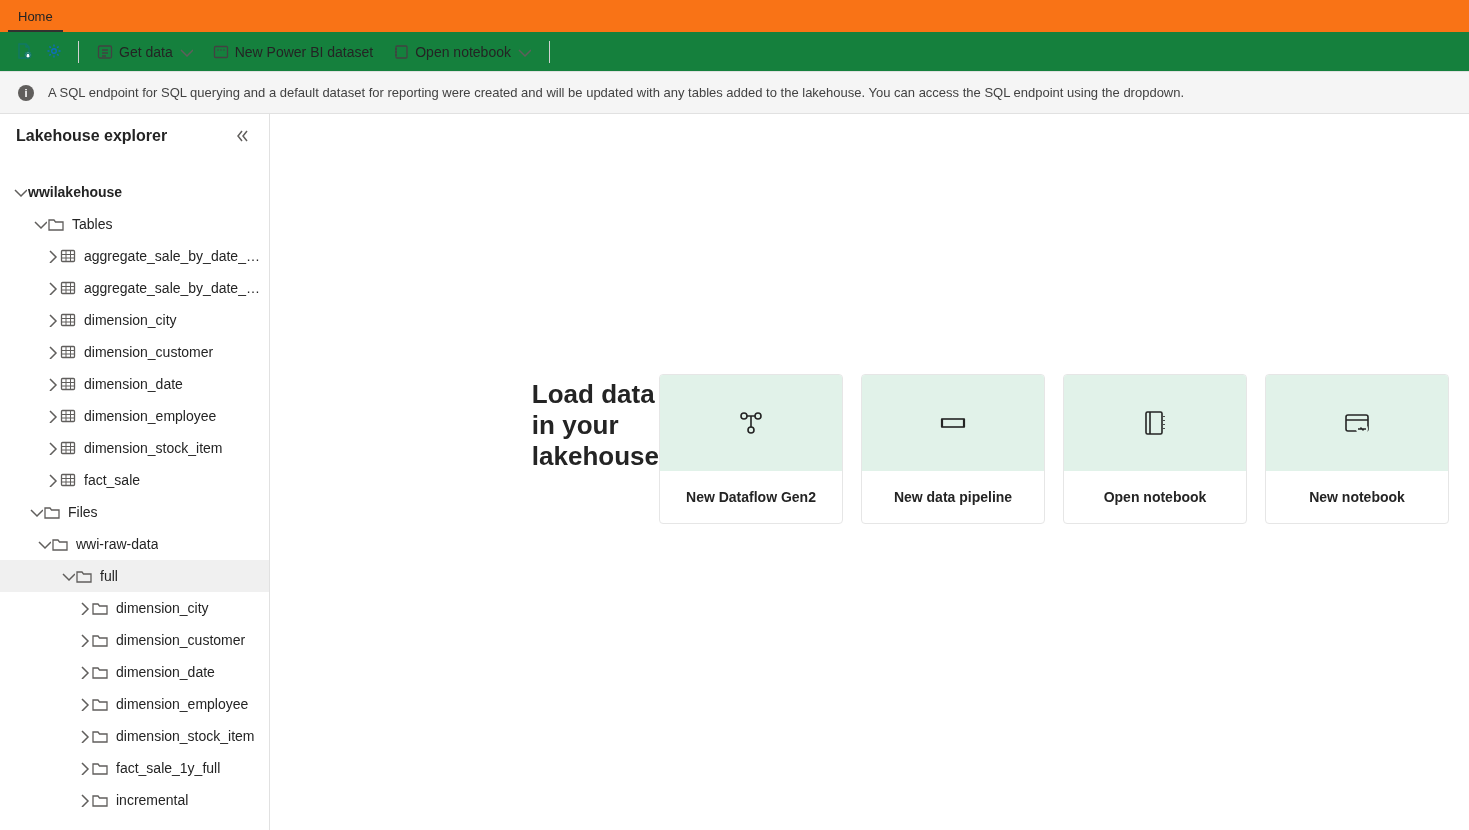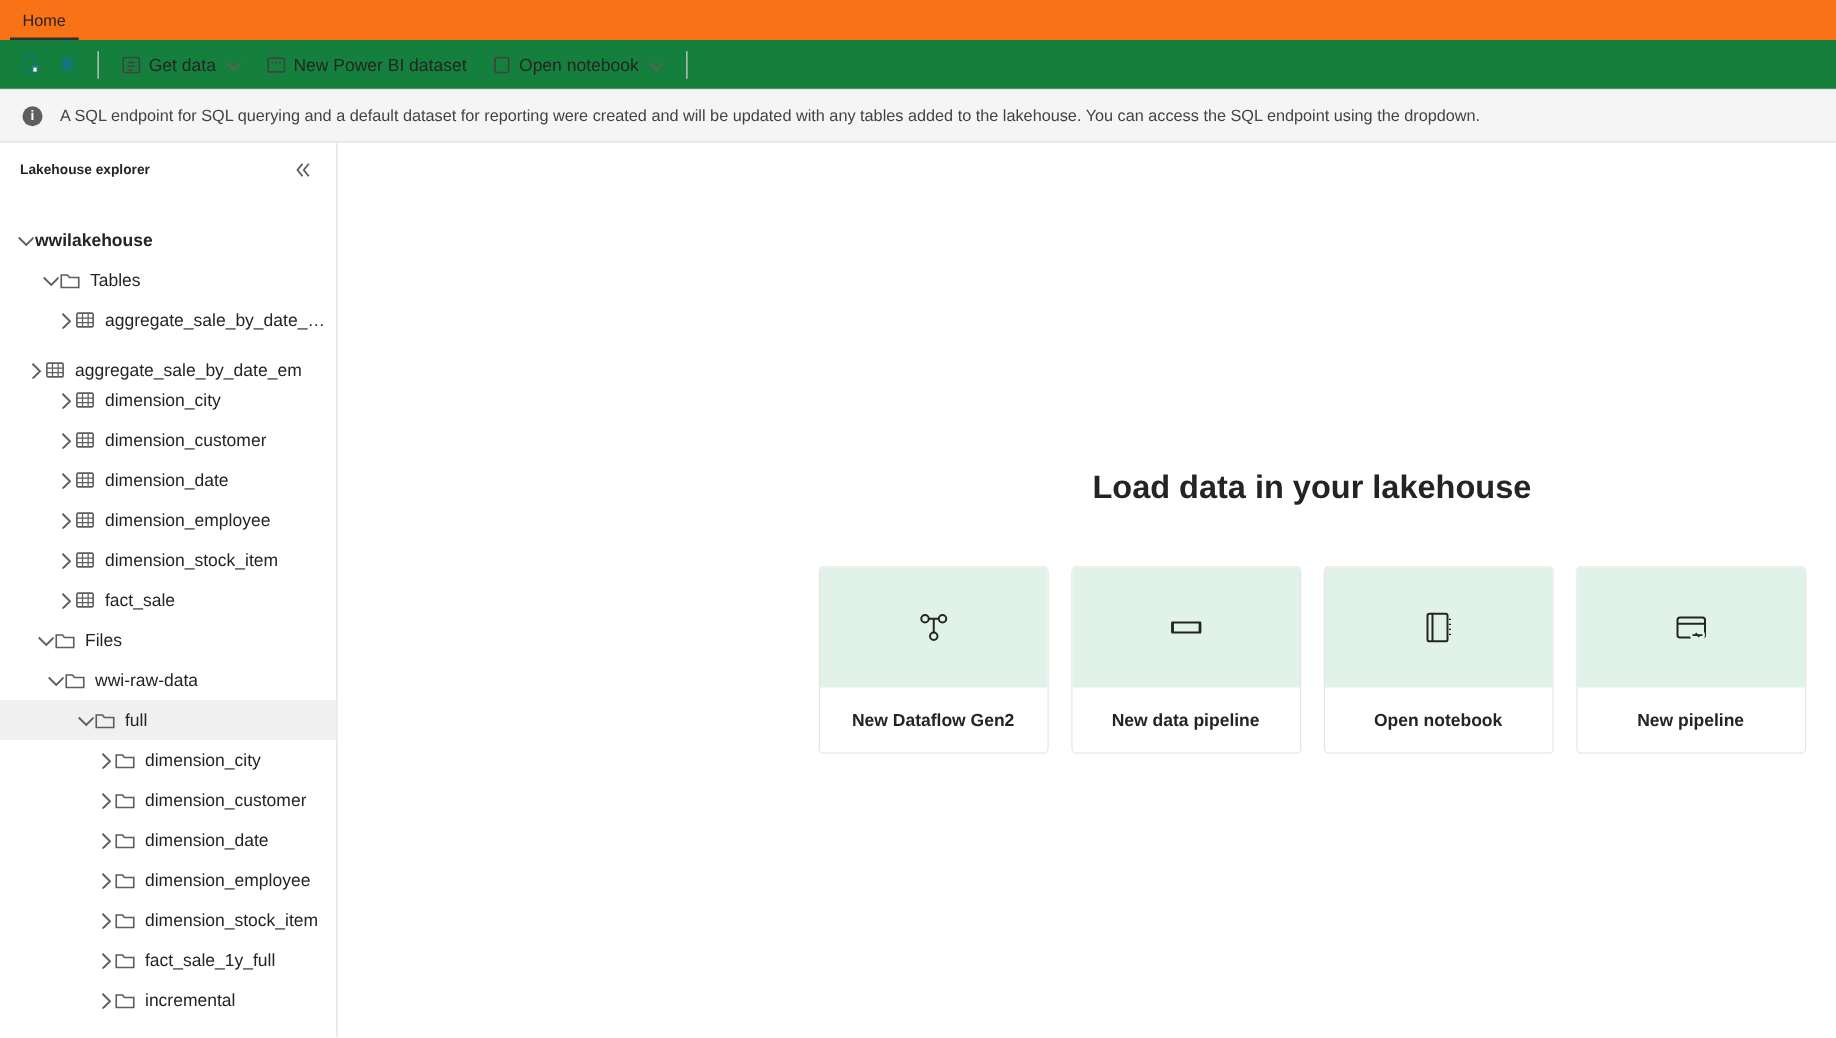--- a/index.html
+++ b/index.html
@@ -88,21 +88,21 @@
     width: 270px;
     border-right: 1px solid #e1e1e1;
     display: flex;
     flex-direction: column;
   }
   .sidebar-header {
     display:flex; align-items:center; justify-content:space-between;
     padding: 12px 16px 6px 16px;
   }
   .sidebar-title {
-    font-size: 11px;
+    font-size: 16px;
     font-weight: 600;
   }
   .collapse-btn { cursor:pointer; padding:2px;}
   .tree {
     overflow-y: auto;
     padding-bottom: 20px;
   }
   .tree-row {
     display:flex;
     align-items:center;
@@ -133,21 +133,21 @@
   .content {
     flex: 1;
     position: relative;
   }
   .loadpanel {
     position: absolute;
     top: 260px;
     left: 380px;
     right: 20px;
     display:flex;
-    flex-direction:column;
+    flex-direction:row;
     align-items:center;
     justify-content:flex-end;
   }
   .loadpanel-title {
     font-size: 26px;
     font-weight: 600;
     color: #242424;
     margin-bottom: 48px;
   }
   .cards {
@@ -342,21 +342,21 @@
               <use href="#i-chevron-right"></use>
             </svg>
           </span>
           <span class="tree-icon">
             <svg width="16" height="16">
               <use href="#i-table"></use>
             </svg>
           </span>
           <span class="tree-label">aggregate_sale_by_date_city</span>
         </div>
-        <div class="tree-row" style="padding-left: 20px; align-items: flex-end;">
+        <div class="tree-row" style="padding-left: 44px;">
           <span class="tree-chevron">
             <svg width="14" height="14">
               <use href="#i-chevron-right"></use>
             </svg>
           </span>
           <span class="tree-icon">
             <svg width="16" height="16">
               <use href="#i-table"></use>
             </svg>
           </span>
@@ -600,18 +600,18 @@
               </svg>
      </div>
      <div class="card-bottom">Open notebook</div>
           </div>
           <div class="card">
             <div class="card-top">
        <svg width="26" height="26" viewBox="0 0 26 26">
                 <use href="#c-shortcut"></use>
               </svg>
      </div>
-     <div class="card-bottom">New pipeline</div>
+     <div class="card-bottom">New notebook</div>
           </div>
         </div>
     </div>
   </div>
 </div>
 
 </body></html>

